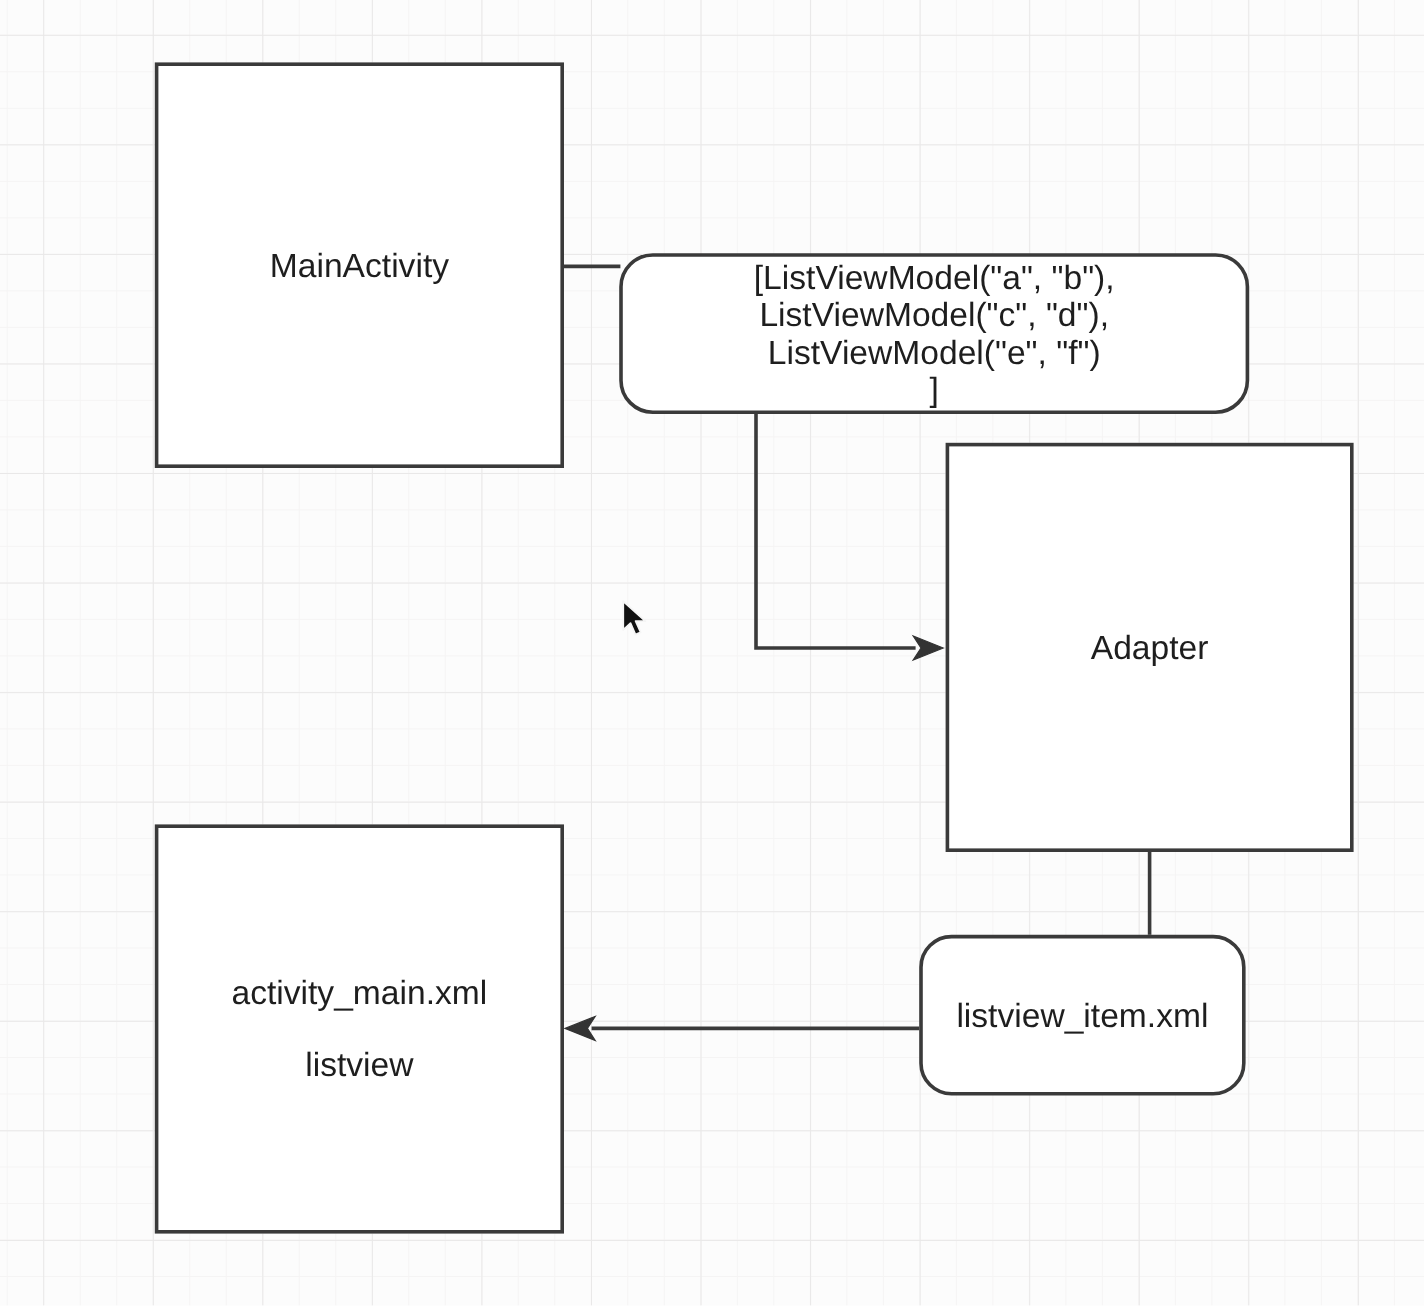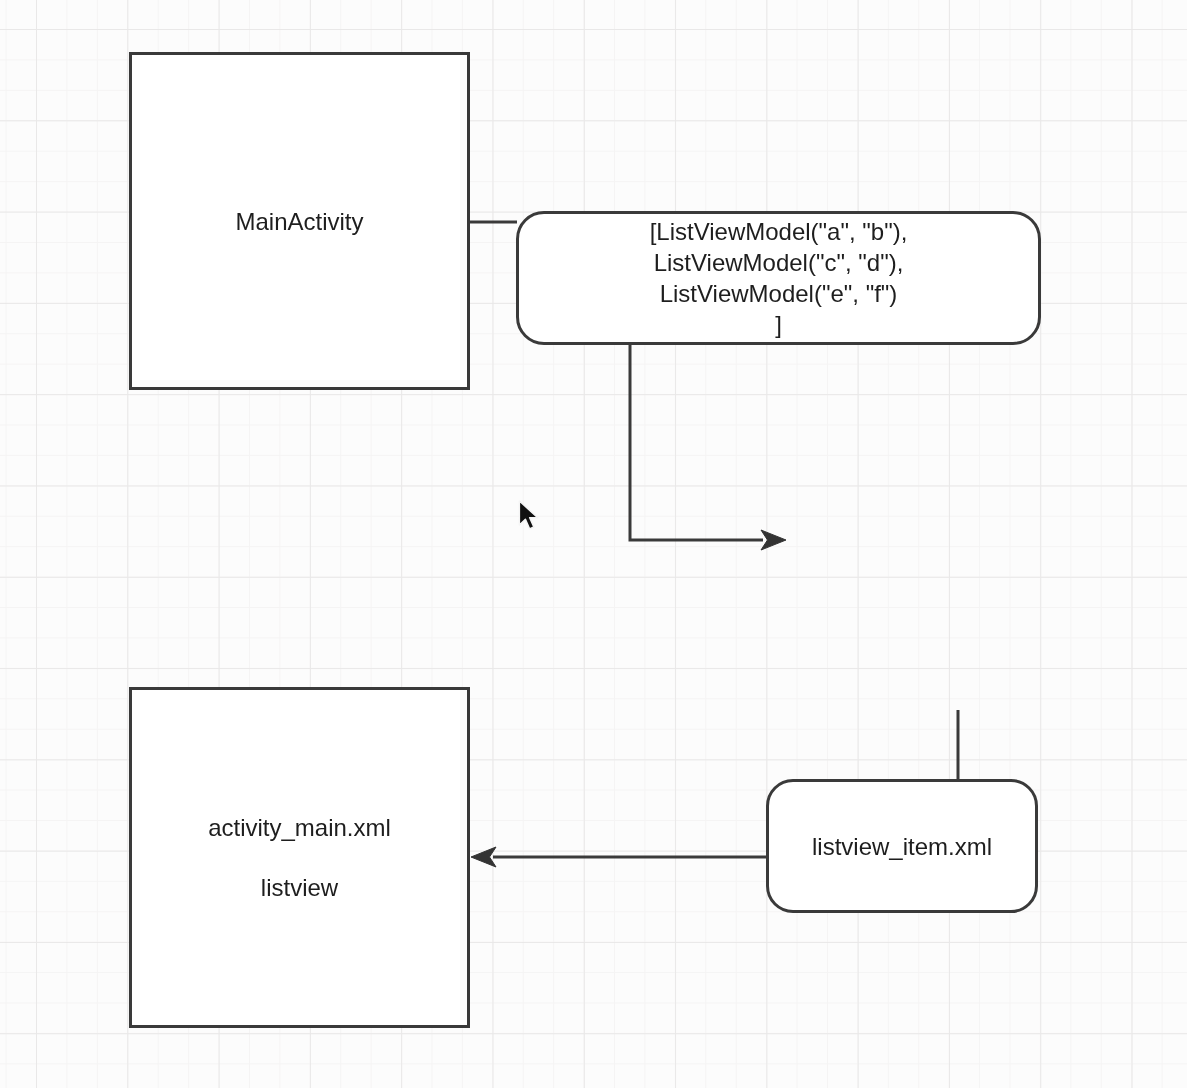--- a/index.html
+++ b/index.html
@@ -22,21 +22,21 @@
       linear-gradient(to bottom, #f5f4f4 1px, transparent 1px);
     background-size: 91.3px 91.3px, 91.3px 91.3px, 30.43px 30.43px, 30.43px 30.43px;
     background-position: 36px 29px, 36px 29px, 36px 29px, 36px 29px;
   }
   .node {
     position: absolute;
     box-sizing: border-box;
     background: #ffffff;
     border: 3px solid #3a3a3a;
     color: #1e1e1e;
-    font-size: 24px;
+    font-size: 28px;
     line-height: 31px;
     display: flex;
     flex-direction: column;
     align-items: center;
     justify-content: center;
     text-align: center;
   }
   .node.rounded { border-radius: 28px; }
 
   #node-mainactivity   { left: 129px; top: 52px;  width: 341px; height: 338px; }
@@ -99,20 +99,23 @@
     <span class="line">MainActivity</span>
   </div>
 
   <div class="node rounded" id="node-listmodels">
     <span class="line">[ListViewModel("a", "b"),</span>
     <span class="line">ListViewModel("c", "d"),</span>
     <span class="line">ListViewModel("e", "f")</span>
     <span class="line">]</span>
   </div>
 
+  <div class="node" id="node-adapter">
+    <span class="line">Adapter</span>
+  </div>
 
   <div class="node" id="node-activitymain">
     <span class="line">activity_main.xml</span>
     <span class="line">listview</span>
   </div>
 
   <div class="node rounded" id="node-listviewitem">
     <span class="line">listview_item.xml</span>
   </div>
 

